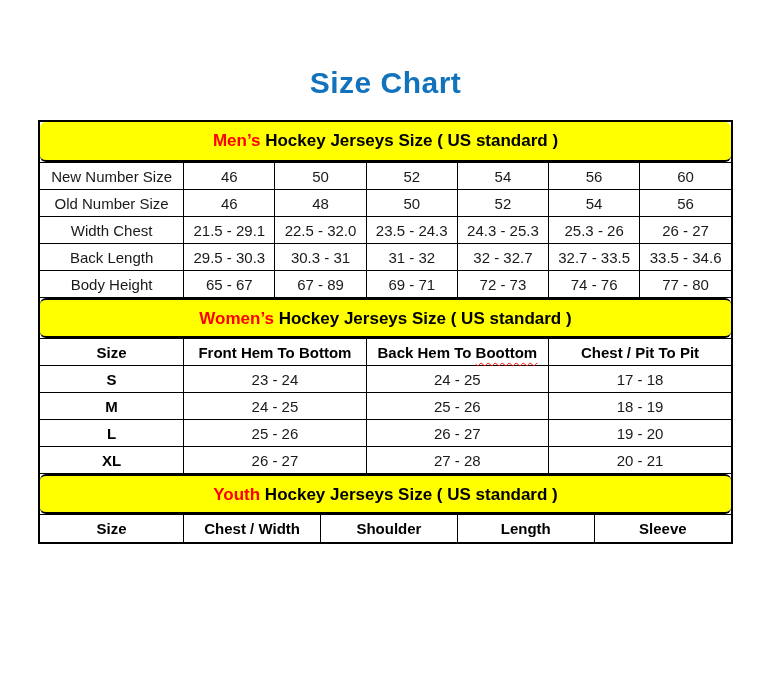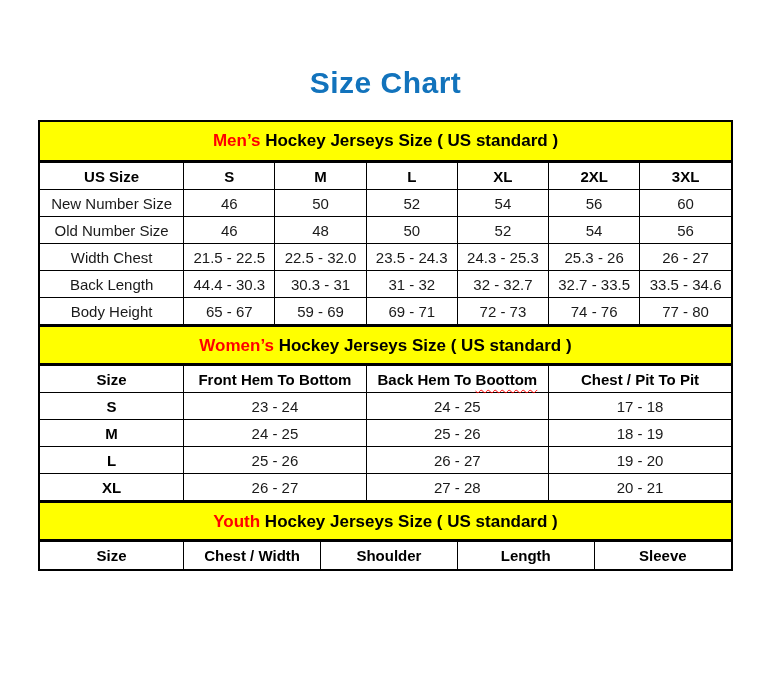--- a/index.html
+++ b/index.html
@@ -33,20 +33,21 @@
   .section-title {
     background: var(--header-yellow, #FFFF00);
     border-bottom: 2px solid var(--border-black, #000);
     border-top: 2px solid var(--border-black, #000);
     text-align: center;
     font-weight: bold;
     font-size: 17px;
     height: 40px;
     line-height: 38px;
     color: #000;
+    border-radius: 6px;
   }
   .section:first-child .section-title { border-top: none; }
   .section-title .hl { color: var(--highlight-red, #FF0000); }
   table {
     width: 100%;
     border-collapse: collapse;
     table-layout: fixed;
   }
   th, td {
     border: 1.5px solid var(--border-black, #000);
@@ -89,68 +90,59 @@
           <col style="width:20.8%">
             <col style="width:13.2%">
             <col style="width:13.2%">
             <col style="width:13.2%">
             <col style="width:13.2%">
             <col style="width:13.2%">
             <col style="width:13.2%">
         </colgroup>
         <tbody>
           <tr>
-            <th>US Size</th>
-            <th>S</th>
-            <th>M</th>
-            <th>L</th>
-            <th>XL</th>
-            <th>2XL</th>
-            <th>3XL</th>
-          </tr>
-          <tr>
             <td class="row-label">New Number Size</td>
             <td>46</td>
             <td>50</td>
             <td>52</td>
             <td>54</td>
             <td>56</td>
             <td>60</td>
           </tr>
           <tr>
             <td class="row-label">Old Number Size</td>
             <td>46</td>
             <td>48</td>
             <td>50</td>
             <td>52</td>
             <td>54</td>
             <td>56</td>
           </tr>
           <tr>
             <td class="row-label">Width Chest</td>
-            <td>21.5 - 22.5</td>
+            <td>21.5 - 29.1</td>
             <td>22.5 - 32.0</td>
             <td>23.5 - 24.3</td>
             <td>24.3 - 25.3</td>
             <td>25.3 - 26</td>
             <td>26 - 27</td>
           </tr>
           <tr>
             <td class="row-label">Back Length</td>
-            <td>44.4 - 30.3</td>
+            <td>29.5 - 30.3</td>
             <td>30.3 - 31</td>
             <td>31 - 32</td>
             <td>32 - 32.7</td>
             <td>32.7 - 33.5</td>
             <td>33.5 - 34.6</td>
           </tr>
           <tr>
             <td class="row-label">Body Height</td>
             <td>65 - 67</td>
-            <td>59 - 69</td>
+            <td>67 - 89</td>
             <td>69 - 71</td>
             <td>72 - 73</td>
             <td>74 - 76</td>
             <td>77 - 80</td>
           </tr>
         </tbody>
       </table>
     </div>
 
     <div class="section">

